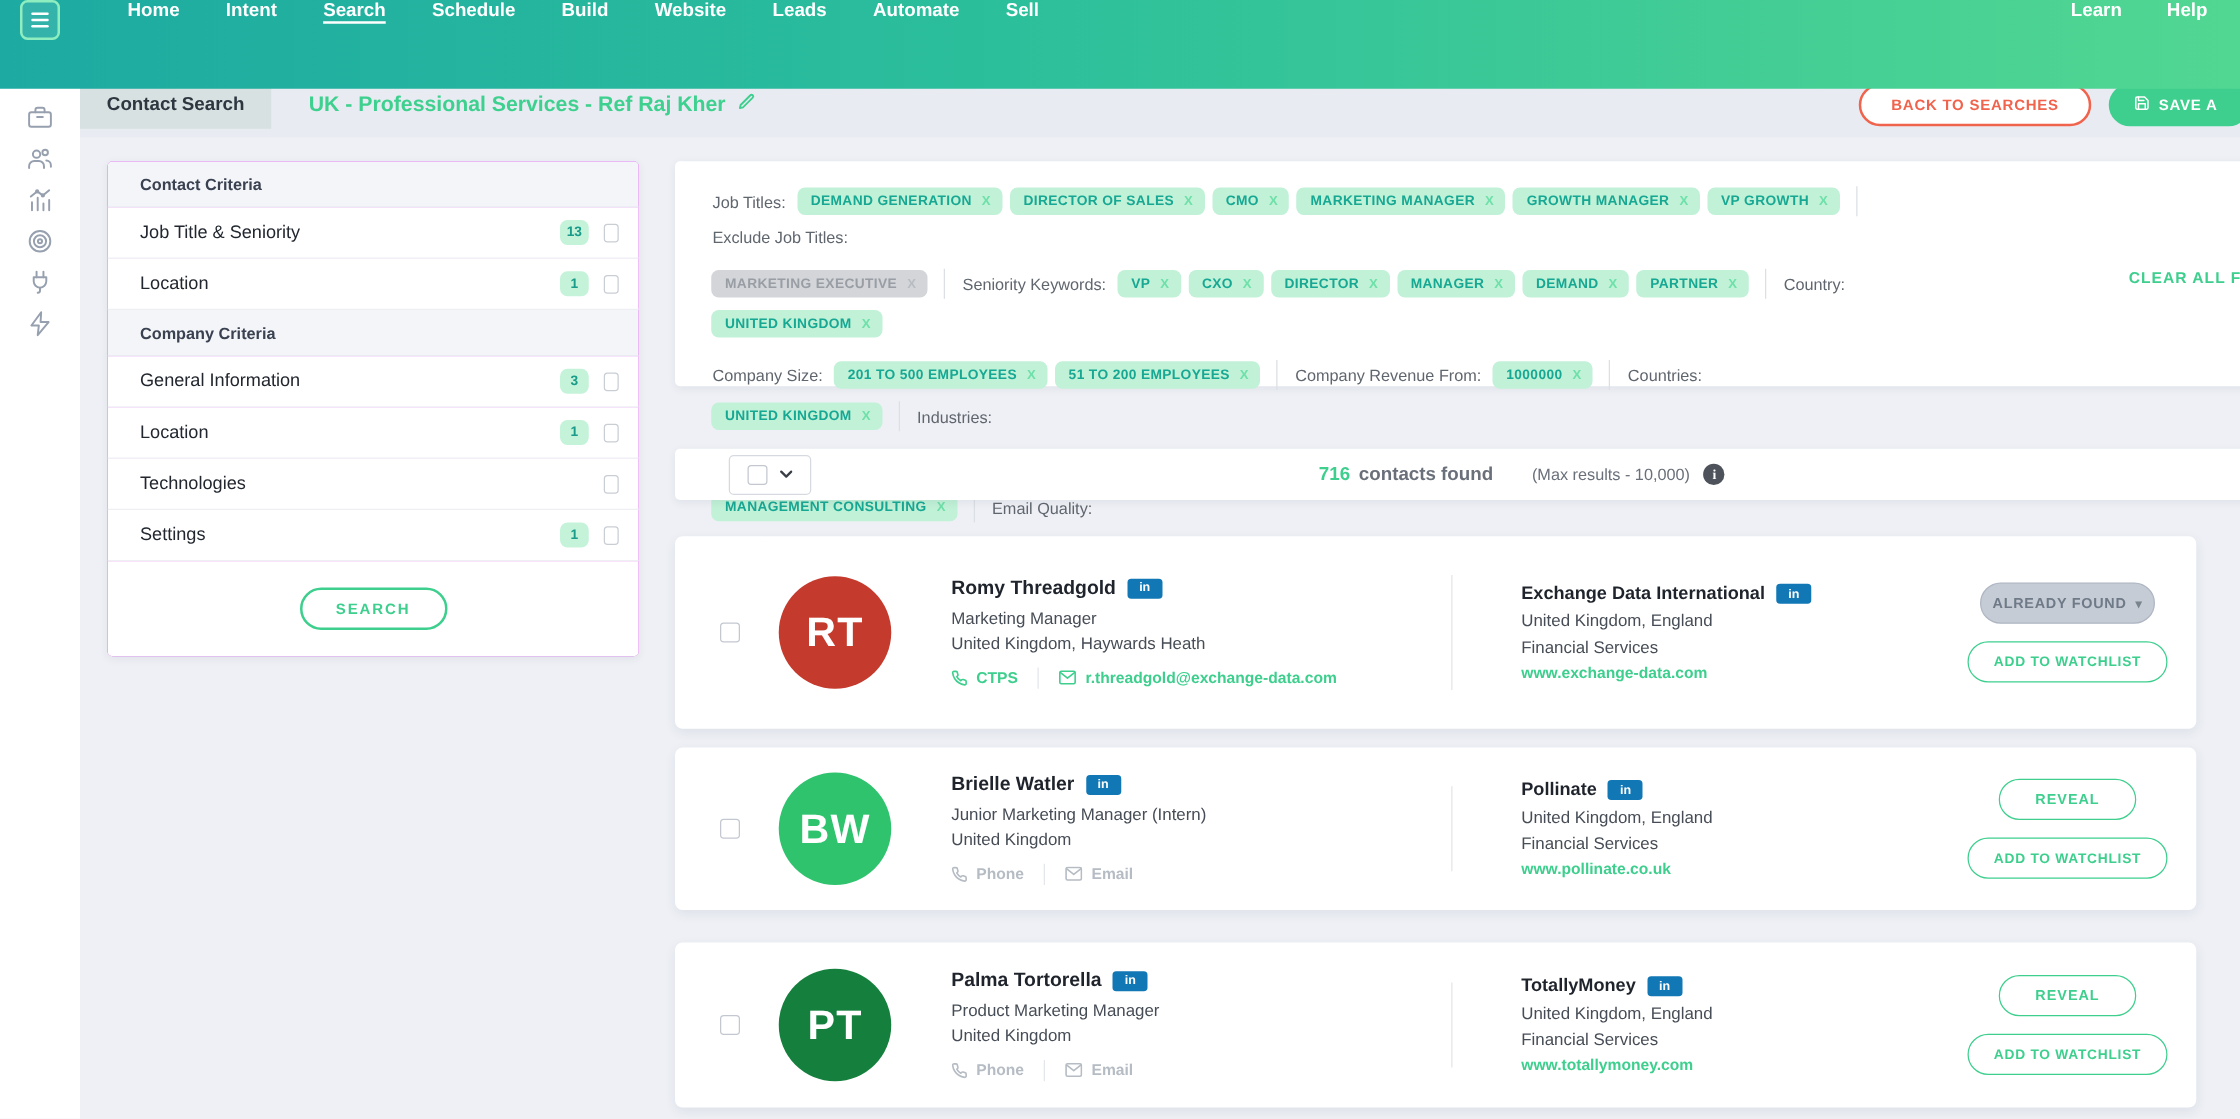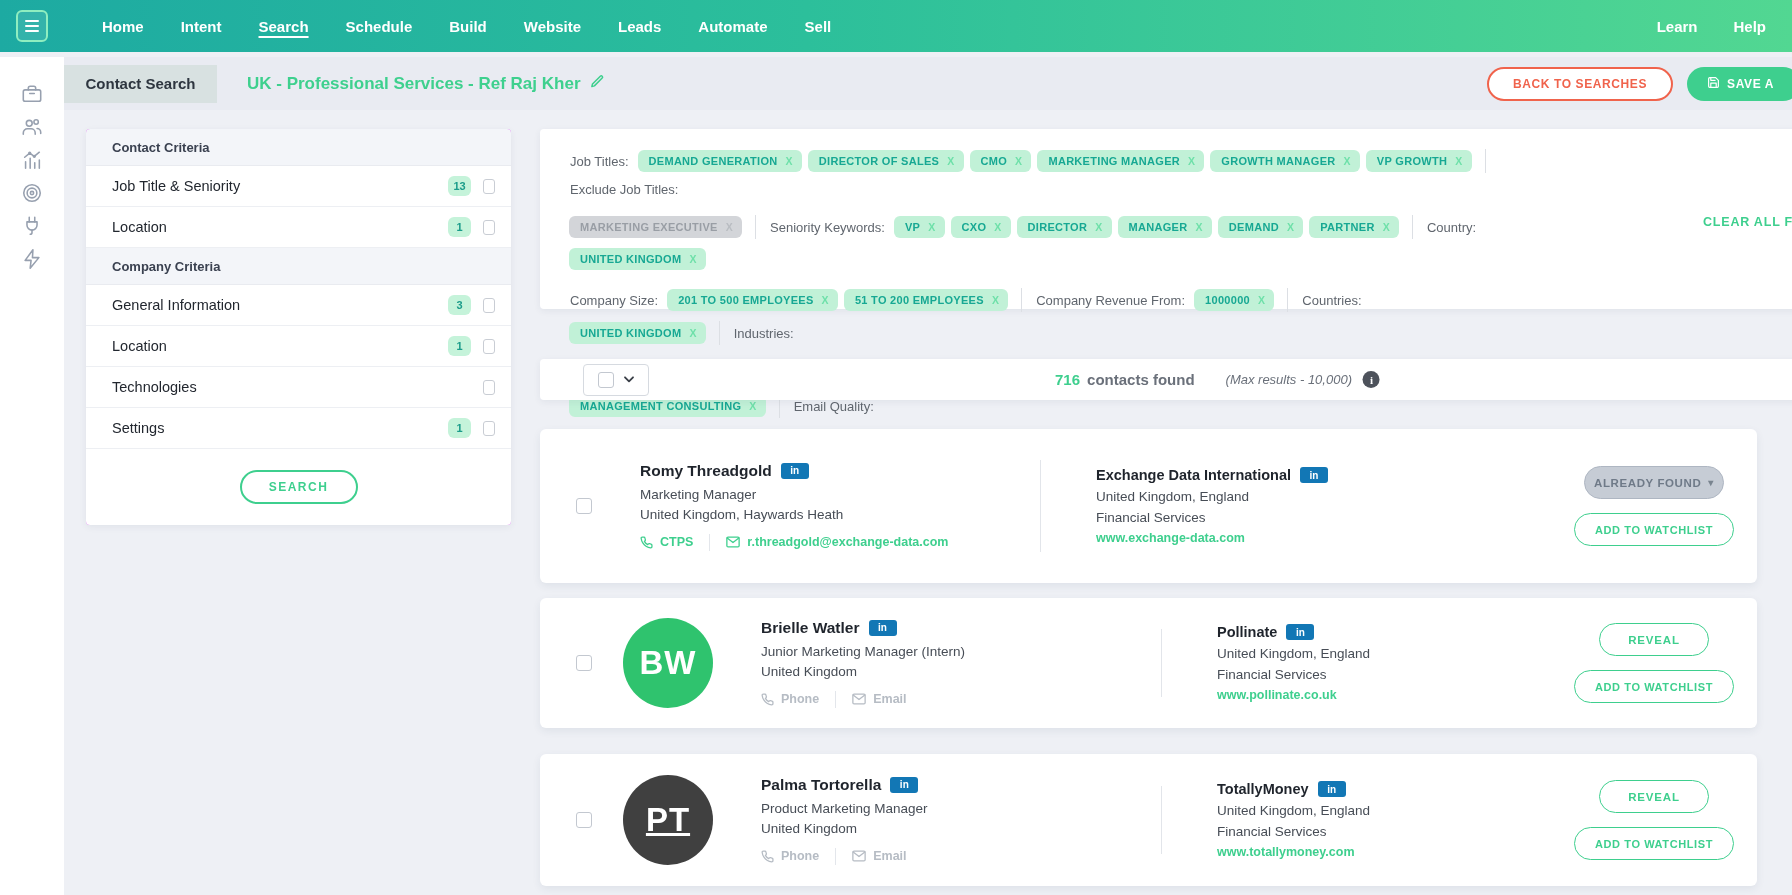--- a/index.html
+++ b/index.html
@@ -2,23 +2,23 @@
 <html><head>
 <meta charset="utf-8">
 <style>
   html,body{margin:0;padding:0;}
   body{
     width:1792px;height:895px;overflow:hidden;position:relative;
     background:#eef0f5;font-family:"Liberation Sans",sans-serif;
     -webkit-font-smoothing:antialiased;
   }
   
-  .topnav{position:absolute;left:0;top:0;width:1792px;height:52px;
+  .topnav{position:absolute;left:0;top:0;width:1792px;height:71px;
     background:linear-gradient(90deg,#1daaa2 0%,#2cbf9b 45%,#52d792 100%);
-    display:flex;align-items:center;color:#fff;z-index:30;}
+    display:flex;align-items:flex-start;color:#fff;z-index:30;}
   .hamburger{width:28px;height:28px;margin-left:16px;border:2px solid #8feec0;border-radius:6px;
     background:rgba(255,255,255,.10);display:flex;flex-direction:column;justify-content:center;
     align-items:center;gap:3px;cursor:pointer;}
   .hamburger span{display:block;width:14px;height:2px;background:#fff;border-radius:1px;}
   .nav-items{display:flex;gap:37px;margin-left:54px;font-size:15px;font-weight:bold;}
   .nav-item{cursor:pointer;white-space:nowrap;}
   .nav-item.active{text-decoration:underline;text-underline-offset:4px;text-decoration-thickness:2px;}
   .nav-right{margin-left:auto;margin-right:26px;display:flex;gap:36px;font-size:15px;font-weight:bold;}
   
   .subheader{position:absolute;left:64px;top:57px;width:1728px;height:53px;background:#e9ebf2;
@@ -70,21 +70,21 @@
   .results-bar{position:absolute;left:540px;top:359px;width:1265px;height:41px;background:#fff;border-radius:4px;
     box-shadow:0 2px 7px rgba(40,60,90,.07);display:flex;align-items:center;}
   .select-box{margin-left:43px;width:64px;height:30px;border:1px solid #d6dae0;border-radius:4px;background:#fff;
     display:flex;align-items:center;justify-content:center;gap:10px;cursor:pointer;}
   .cb{width:14px;height:14px;border:1.5px solid #c3c8d0;border-radius:3px;background:#fff;cursor:pointer;}
   .chev svg{display:block;}
   .results-center{position:absolute;left:50%;transform:translateX(calc(-50% + 45px));
     display:flex;align-items:center;gap:7px;white-space:nowrap;}
   .r-count{color:#3ecf8e;font-weight:bold;font-size:15px;}
   .r-label{color:#6a707a;font-weight:bold;font-size:15px;}
-  .r-note{color:#6a707a;font-style:italic;font-size:13px;margin-left:24px;}
+  .r-note{color:#6a707a;font-size:13px;margin-left:24px;}
   .info-dot{width:17px;height:17px;border-radius:50%;background:#4d525b;color:#fff;font-size:11px;font-weight:bold;
     display:flex;align-items:center;justify-content:center;margin-left:4px;font-family:"Liberation Serif",serif;}
   
   .card{position:absolute;left:540px;width:1217px;background:#fff;border-radius:6px;
     box-shadow:0 3px 9px rgba(40,60,90,.08);display:flex;align-items:center;}
   .card1{top:429px;height:154px;}
   .card2{top:598px;height:130px;}
   .card3{top:754px;height:132px;}
   .card .cb{margin-left:36px;flex:0 0 14px;}
   .avatar{margin-left:31px;width:90px;height:90px;border-radius:50%;display:flex;align-items:center;justify-content:center;
@@ -398,20 +398,21 @@
   <div class="results-center">
     <span class="r-count">716</span>
     <span class="r-label">contacts found</span>
     <span class="r-note">(Max results - 10,000)</span>
     <span class="info-dot">i</span>
   </div>
 </div>
 
 <div class="card card1">
   <span class="cb"></span>
+  <div class="avatar" style="background: rgb(196, 58, 45);">RT</div>
   <div class="info-col">
     <div class="name-row">
       <span>Romy Threadgold</span>
       <span class="li-badge">in</span>
     </div>
     <div class="c-title">Marketing Manager</div>
     <div class="c-loc">United Kingdom, Haywards Heath</div>
     <div class="c-footer">
       <span class="ico green">
         <svg width="13" height="13" viewBox="0 0 24 24" fill="none" stroke="currentColor" stroke-width="2.4" stroke-linecap="round" stroke-linejoin="round">
@@ -486,21 +487,21 @@
     <div class="comp-web">www.pollinate.co.uk</div>
   </div>
   <div class="act-col">
     <button class="btn-reveal">REVEAL</button>
     <button class="btn-watch">ADD TO WATCHLIST</button>
   </div>
 </div>
 
 <div class="card card3">
   <span class="cb"></span>
-  <div class="avatar" style="background: #404040; text-decoration: underline;">PT</div>
+  <div class="avatar" style="background: #15803d;">PT</div>
   <div class="info-col">
     <div class="name-row">
       <span>Palma Tortorella</span>
       <span class="li-badge">in</span>
     </div>
     <div class="c-title">Product Marketing Manager</div>
     <div class="c-loc">United Kingdom</div>
     <div class="c-footer">
       <span class="ico gray">
         <svg width="13" height="13" viewBox="0 0 24 24" fill="none" stroke="currentColor" stroke-width="2.4" stroke-linecap="round" stroke-linejoin="round">

